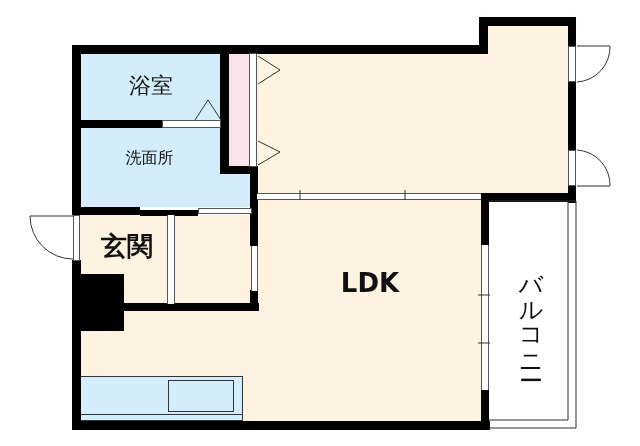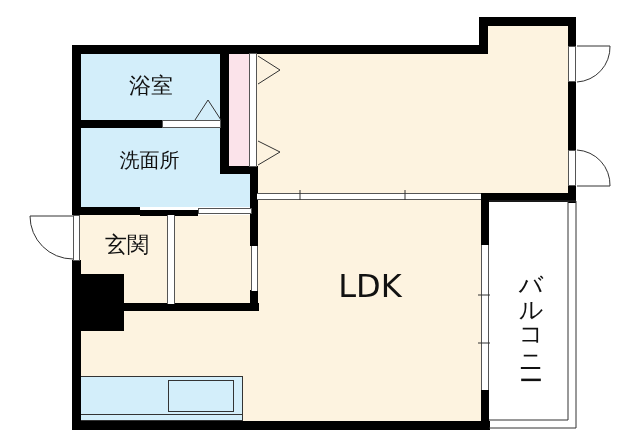--- a/index.html
+++ b/index.html
@@ -77,22 +77,22 @@
       <path d="M489 201 L576 201 L576 428 L489 428"></path>
       <path d="M568 201 L568 420 L489 420"></path>
       <line x1="300" y1="190" x2="300" y2="200"></line>
       <line x1="405" y1="190" x2="405" y2="200"></line>
       <line x1="478" y1="295" x2="490" y2="295"></line>
       <line x1="478" y1="343" x2="490" y2="343"></line>
     </g>
   </svg>
 
   <div class="label" style="left:120px;top:74px;width:62px;font-size:22px;">浴室</div>
-  <div class="label" style="left:102px;top:150px;width:95px;font-size:20px;">洗面所</div>
-  <div class="label" style="left:96px;top:233px;width:62px;font-size:22px;">玄関</div>
+  <div class="label" style="left:102px;top:150px;width:95px;font-size:16px;">洗面所</div>
+  <div class="label" style="left:96px;top:233px;width:62px;font-size:26px;font-weight:bold;">玄関</div>
 
 
-  <div class="label" style="left:300px;top:270px;width:140px;font-size:32px;">
+  <div class="label" style="left:300px;top:270px;width:140px;font-size:26px;font-weight:bold;">
     <div>LDK</div>
   </div>
 
   <div class="label" style="left:513px;top:258px;width:30px;font-size:24px;writing-mode:vertical-rl;text-orientation:upright;">バルコニー</div>
 </div>
 
 </body></html>

